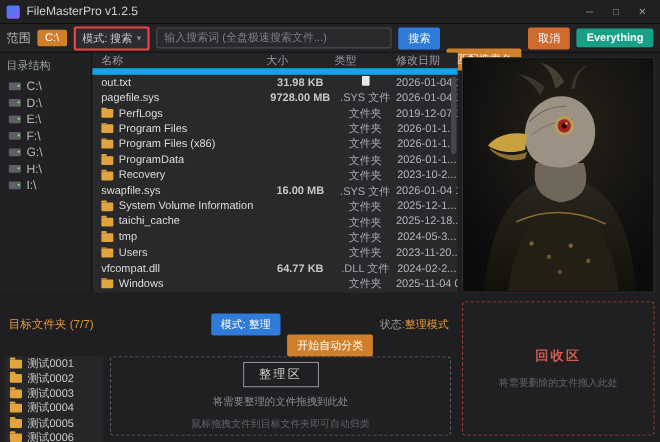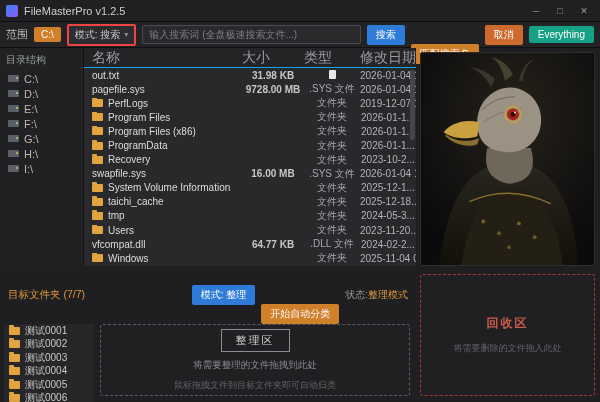--- a/index.html
+++ b/index.html
@@ -22,37 +22,37 @@
   .scope-label { color:#b9b9b9; }
   .chip { background:#d07f2a; color:#fff; border:none; border-radius:2px; padding:2px 7px; font-size:10px; }
   .mode-select { background:#2d2d31; border:2px solid #ef4444; border-radius:2px; color:#c9c9c9; padding:2px 6px; display:flex; align-items:center; gap:4px; font-size:10px; }
   .caret { color:#8a8a8a; font-size:8px; }
   .search-input { flex:1; background:#2a2a2d; border:1px solid #4a4a4f; border-radius:2px; color:#cfcfcf; font-size:10px; padding:3px 6px; font-family:"Liberation Sans", sans-serif; }
   .search-input::placeholder { color:#7c7c82; }
   .tb-btn { border:none; border-radius:2px; color:#fff; font-size:10px; padding:3px 9px; cursor:pointer; font-family:"Liberation Sans", sans-serif; white-space:nowrap; }
   .btn-blue { background:#2f7bd9; }
   .btn-orange { background:#d07f2a;margin-top:38px; }
   .btn-orange2 { background:#cf6a2e; }
-  .btn-teal { background:#16a085; }
+  .btn-teal { background:#16a085;font-weight:bold; }
 
   
   .content { flex:1; display:flex; min-height:0; }
   .left-main { flex:1; display:flex; flex-direction:column; min-width:0; }
   .right-col { flex:0 0 184px; display:flex; flex-direction:column; padding:4px 5px 6px 4px; }
 
   
   .top-row { flex:0 0 218px; display:flex; min-height:0; }
   .tree-panel { flex:0 0 84px; background:#212124; border-right:1px solid #121214; padding:3px 0; }
   .panel-head { color:#9aa49f; font-size:10px; padding:2px 6px 4px; }
   .tree-item { display:flex; align-items:center; gap:5px; height:15px; padding:0 8px; color:#b9b9b9; cursor:default; }
   .drive-ico { width:11px; height:7px; background:#5b6068; border-radius:1px; position:relative; flex:0 0 11px; }
   .drive-ico::after { content:""; position:absolute; right:1px; top:2px; width:2px; height:2px; border-radius:50%; background:#9fe06a; }
 
   .list-panel { flex:1; background:#29292c; position:relative; display:flex; flex-direction:column; min-width:0; }
-  .list-header { display:grid; grid-template-columns:150px 62px 56px 1fr; height:20px; align-items:center; padding-left:8px; background:#242427; border-bottom:1px solid #0ea5e9; color:#9b9b9f; font-size:14px; }
+  .list-header { display:grid; grid-template-columns:150px 62px 56px 1fr; height:20px; align-items:center; padding-left:8px; background:#242427; border-bottom:6px solid #0ea5e9; color:#9b9b9f; font-size:10px; }
   .file-rows { flex:1; overflow:hidden; }
   .frow { display:grid; grid-template-columns:150px 62px 56px 1fr; height:14.1px; align-items:center; padding-left:8px; color:#dcdcdc; font-size:10px; cursor:default; }
   .cell { overflow:hidden; white-space:nowrap; text-overflow:clip;text-align:center; }
   .cell.name { display:flex; align-items:center; gap:5px; }
   .cell.size { color:#c7c7c7;font-weight:bold; }
   .cell.type { color:#a8a8ad; }
   .cell.date { color:#b4b4b8; }
   .folder-ico { width:11px; height:8px; background:#e2a43c; border-radius:1px; position:relative; flex:0 0 11px; display:inline-block; }
   .folder-ico::before { content:""; position:absolute; top:-2px; left:0; width:5px; height:2px; background:#e2a43c; border-radius:1px 1px 0 0; }
   .doc-ico { width:7px; height:9px; background:#e8e8e8; border-radius:1px; display:inline-block; }

